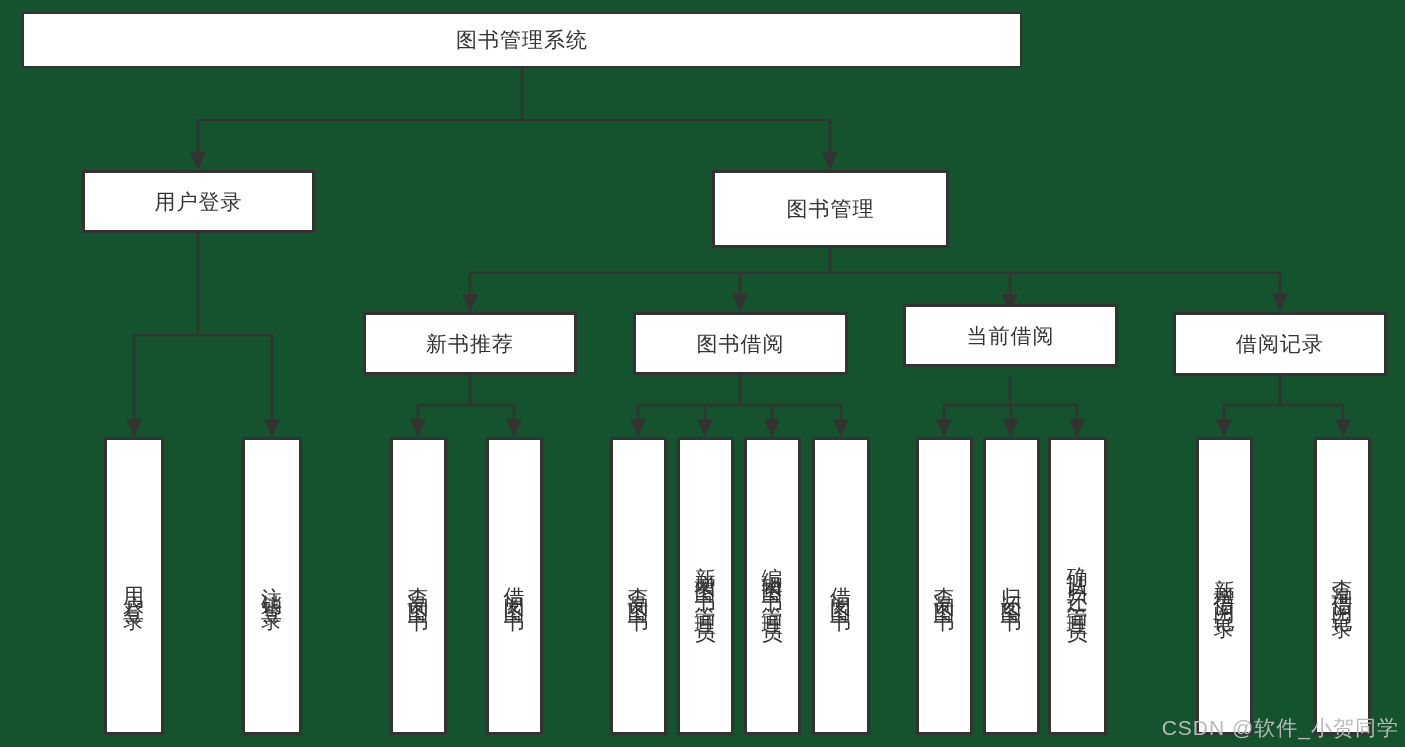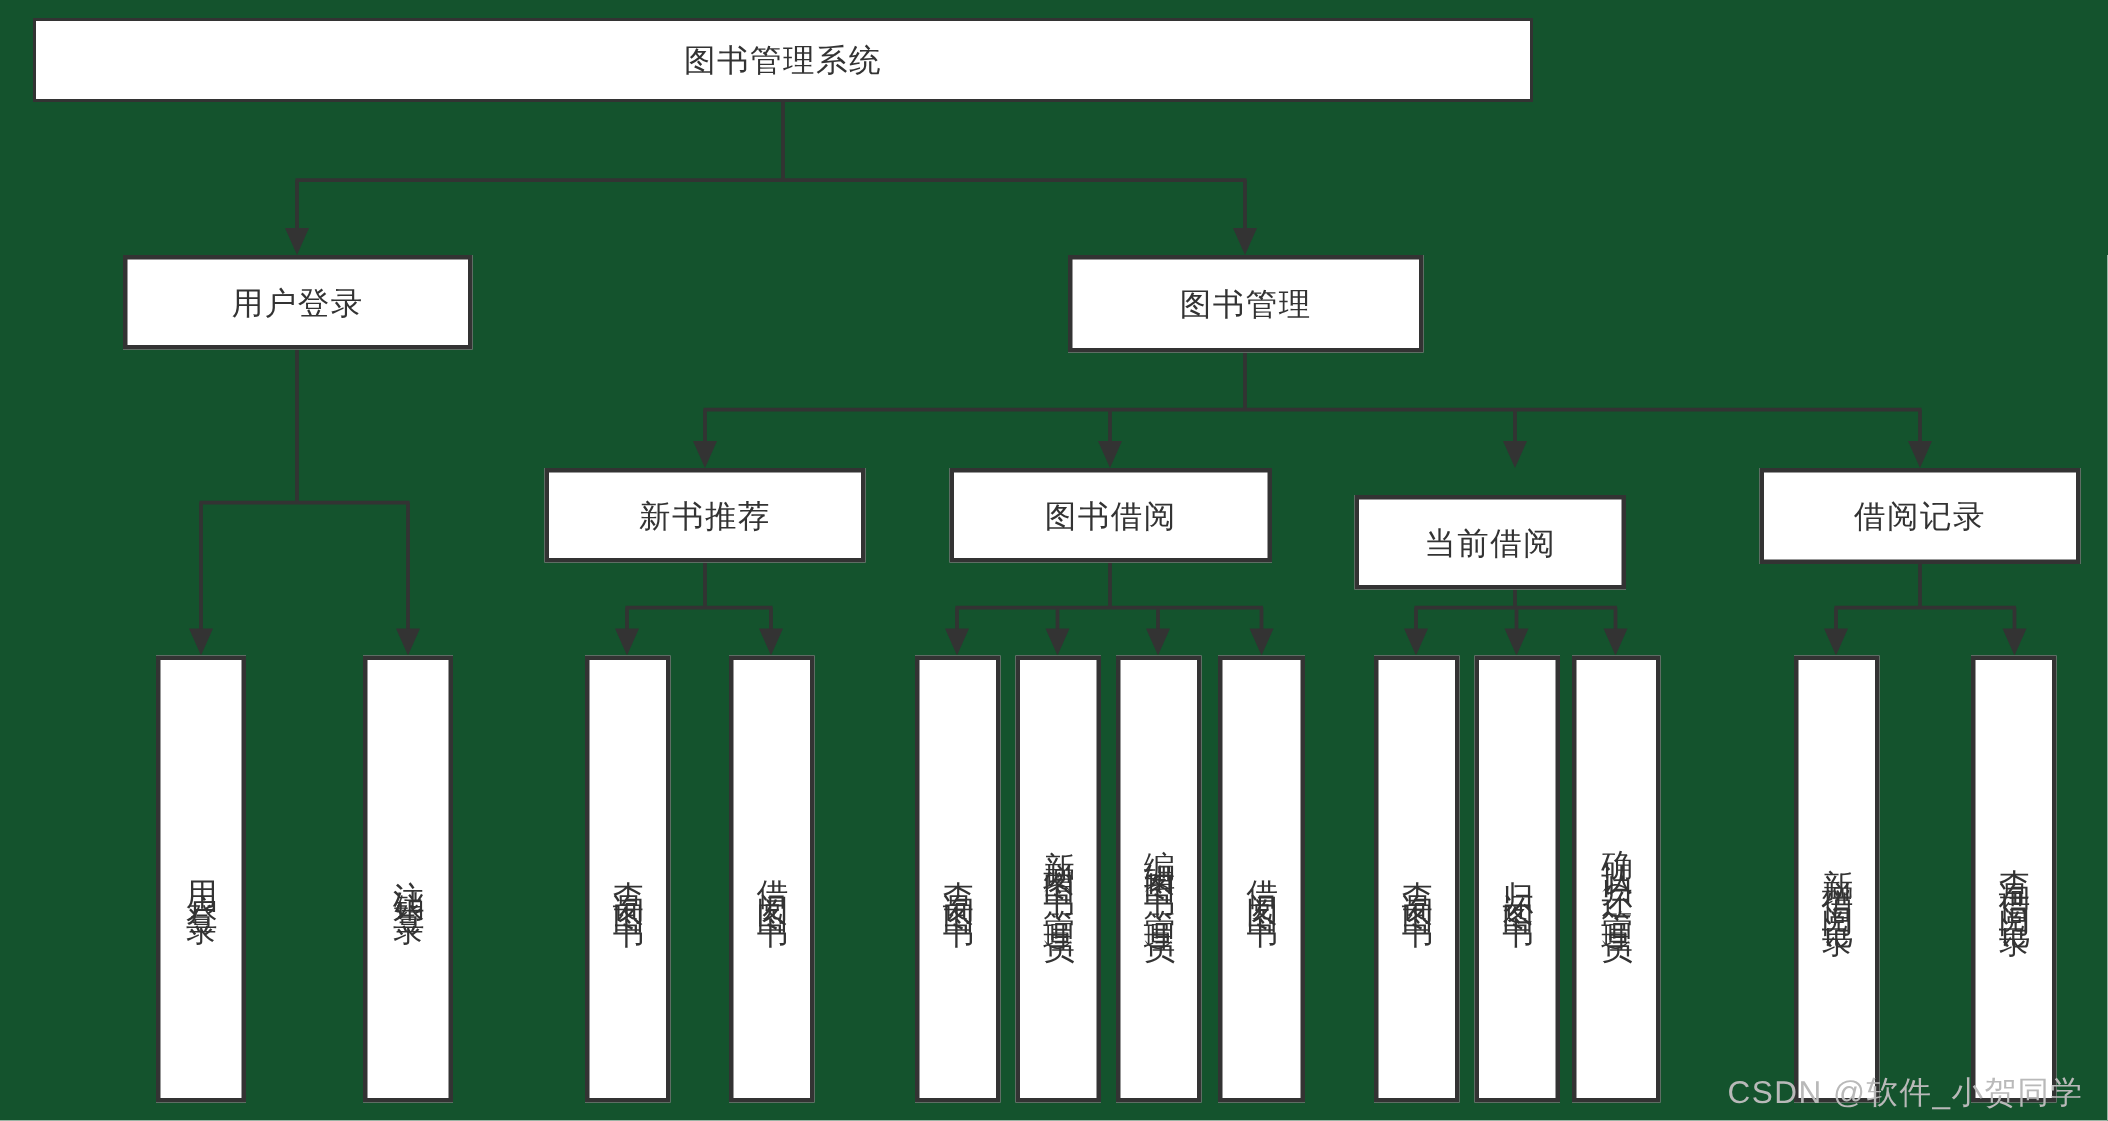--- a/index.html
+++ b/index.html
@@ -36,21 +36,21 @@
   }
   .vlabel {
     writing-mode: vertical-rl;
     text-orientation: mixed;
     font-size: 21px;
     letter-spacing: 8px;
     line-height: 1;
   }
   .watermark {
     position: absolute;
-    right: 16px;
+    right: 6px;
     bottom: 5px;
     font-size: 21px;
     color: #b9b9b9;
     letter-spacing: 1px;
     z-index: 3;
     white-space: nowrap;
   }
 </style>
 </head>
 <body>
@@ -115,31 +115,31 @@
     </g>
   </svg>
 
   <div class="box root" style="left:22px; top:12px; width:1000px; height:56px;">
     <span class="hlabel">图书管理系统</span>
   </div>
 
   <div class="box" style="left:82px; top:170px; width:233px; height:63px;">
     <span class="hlabel">用户登录</span>
   </div>
-  <div class="box" style="left:712px; top:170px; width:237px; height:65px;">
+  <div class="box" style="left:712px; top:170px; width:237px; height:78px;">
     <span class="hlabel">图书管理</span>
   </div>
 
   <div class="box" style="left:633px; top:312px; width:215px; height:63px;">
     <span class="hlabel">图书借阅</span>
   </div>
   <div class="box" style="left:363px; top:312px; width:214px; height:63px;">
     <span class="hlabel">新书推荐</span>
   </div>
-  <div class="box" style="left:903px; top:330px; width:181px; height:63px;">
+  <div class="box" style="left:903px; top:304px; width:215px; height:63px;">
     <span class="hlabel">当前借阅</span>
   </div>
   <div class="box" style="left:1173px; top:312px; width:214px; height:64px;">
     <span class="hlabel">借阅记录</span>
   </div>
 
   <div class="box" style="left:104px; top:437px; width:60px; height:298px;">
     <span class="vlabel">用户登录</span>
   </div>
   <div class="box" style="left:242px; top:437px; width:60px; height:298px;">

